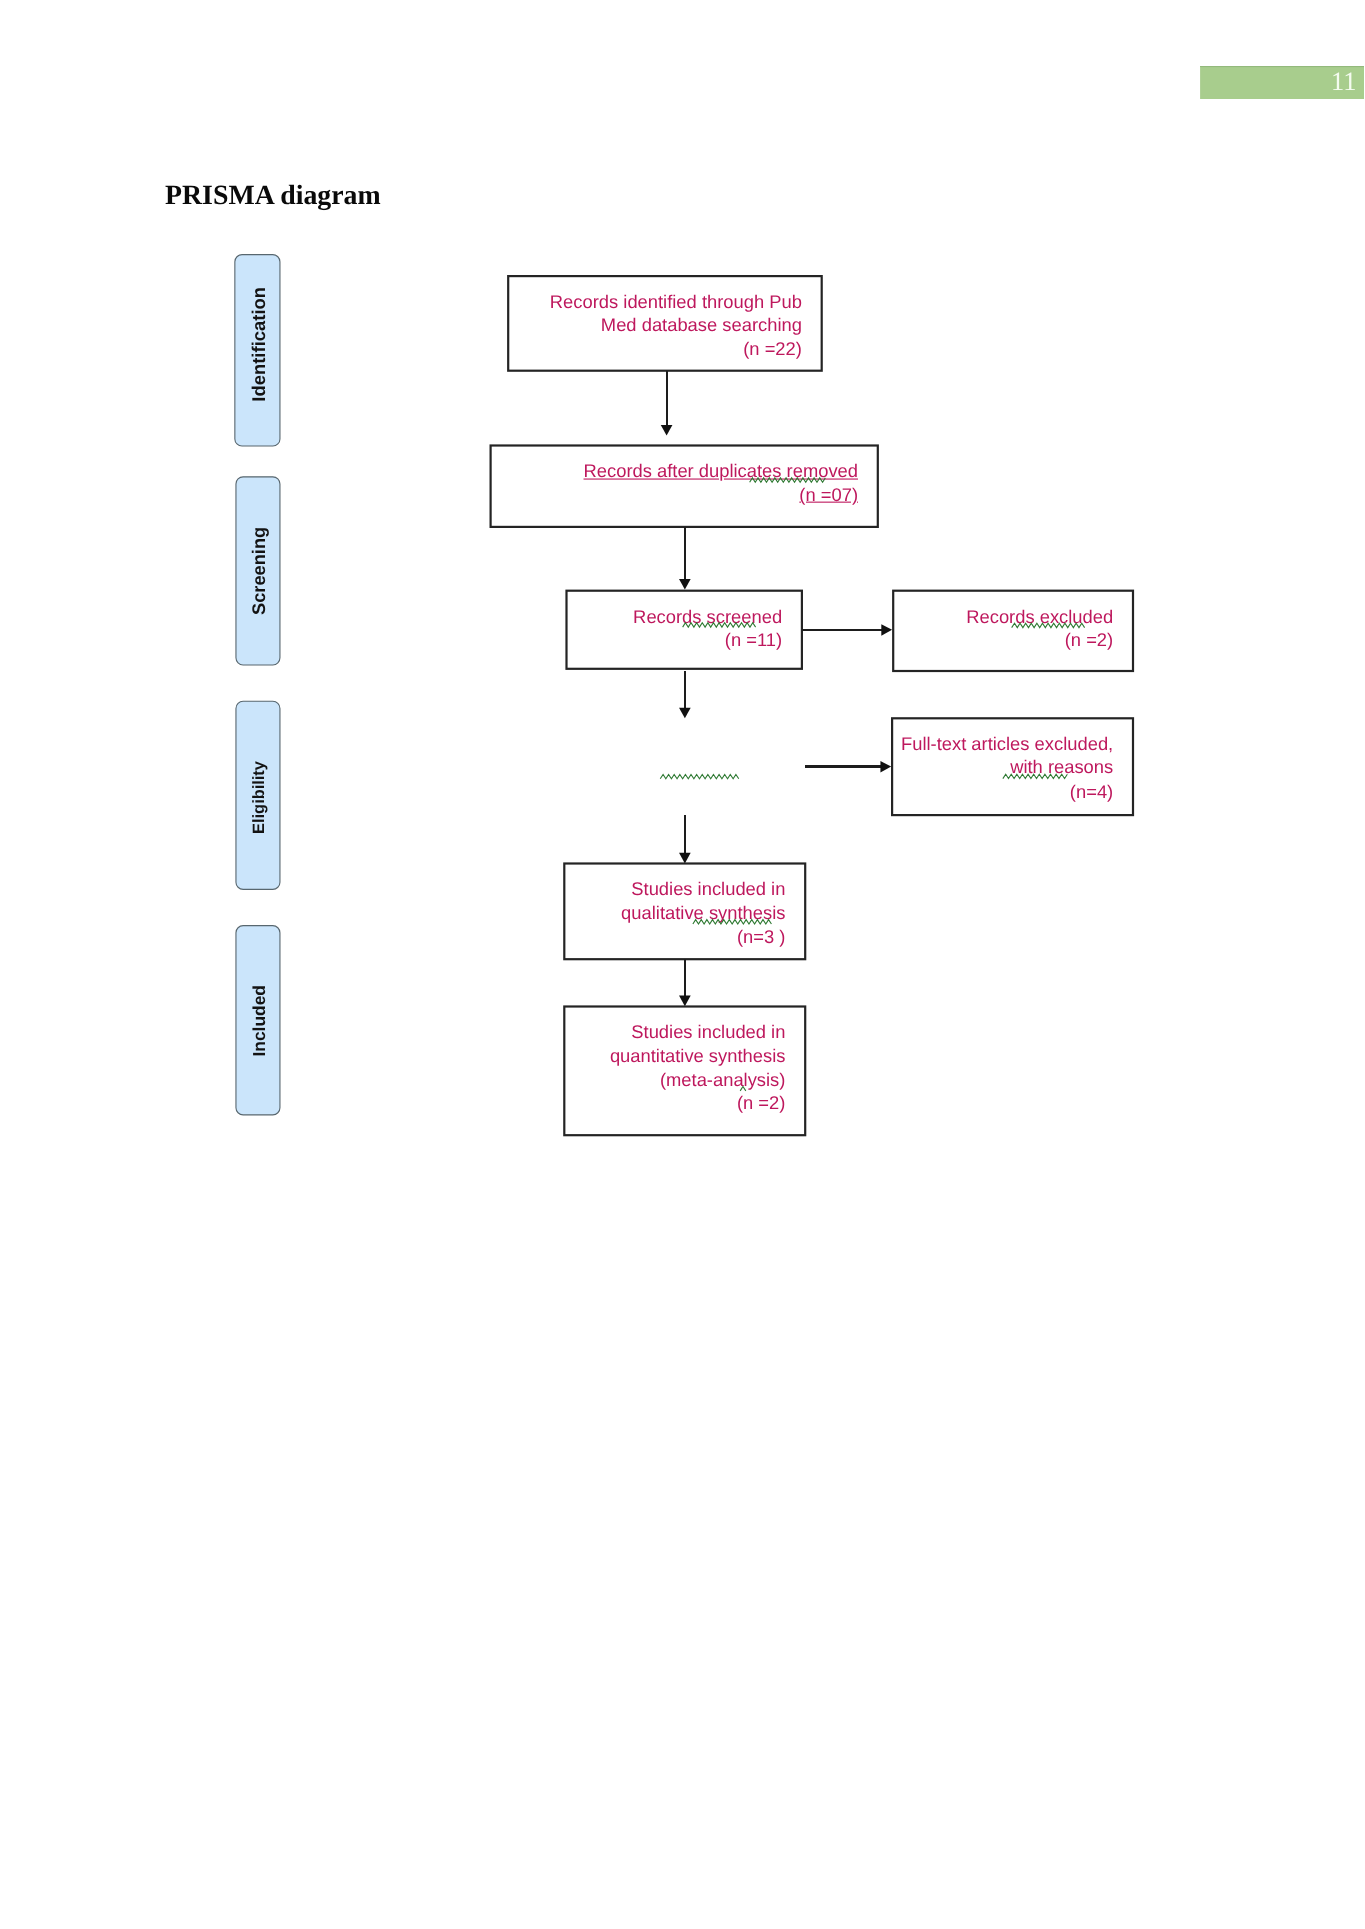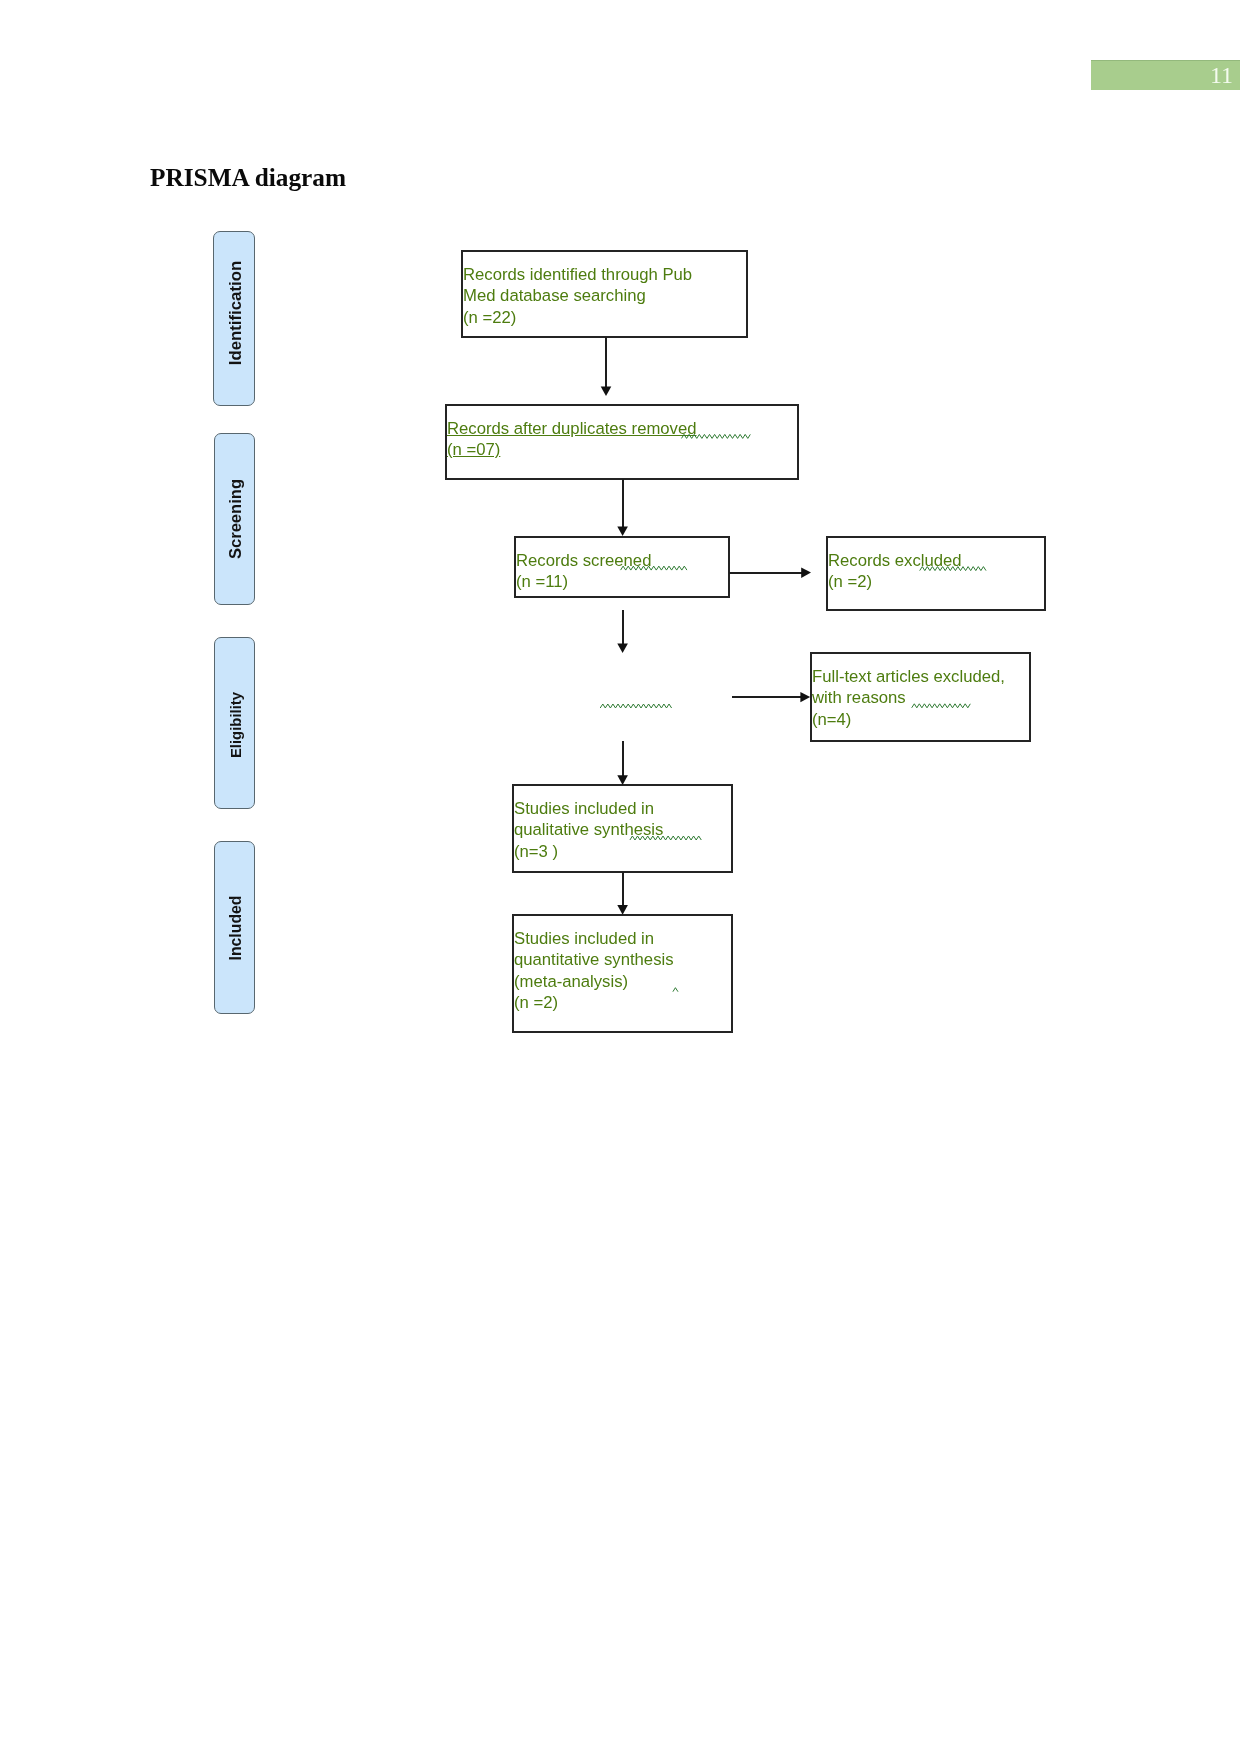--- a/index.html
+++ b/index.html
@@ -61,26 +61,26 @@
     transform:rotate(-90deg);
   }
 
   .node {
     position:absolute;
     border:2px solid #242424;
     background:#fff;
     box-sizing:border-box;
   }
   .node-text {
-    position:absolute; left:0; right:4px;
+    position:absolute; left:0; right:17px;
     -webkit-font-smoothing: antialiased;
     will-change: transform;
     font-family:"Liberation Sans", sans-serif;
-    font-size:16.7px; line-height:21.4px; color:#4d7c0f;
-    text-align:left; white-space:pre-line;
+    font-size:16.7px; line-height:21.4px; color:#be185d;
+    text-align:right; white-space:pre-line;
   }
 
   svg.ovl { position:absolute; left:0; top:0; width:1241px; height:1754px; overflow:visible; pointer-events:none; }
 </style>
 </head>
 <body>
 
 <div class="page">
 
   <div id="page-number-box"></div>
@@ -114,26 +114,26 @@
       <div class="node-text" style="top:12px;">Records identified through Pub
 Med database searching
 (n =22)</div>
     </div>
 
     <div class="node" style="left:445px; top:404px; width:354px; height:76px;">
       <div class="node-text" style="top:12px;text-decoration:underline;">Records after duplicates removed
 (n =07)</div>
     </div>
 
-    <div class="node" style="left:514px; top:536px; width:216px; height:62px;">
+    <div class="node" style="left:514px; top:536px; width:216px; height:73px;">
       <div class="node-text" style="top:12px;">Records screened
 (n =11)</div>
     </div>
 
-    <div class="node" style="left:811px; top:536px; width:220px; height:75px;margin-left:15px;">
+    <div class="node" style="left:811px; top:536px; width:220px; height:75px;">
       <div class="node-text" style="top:12px;">Records excluded
 (n =2)</div>
     </div>
 
 
     <div class="node" style="left:810px; top:652px; width:221px; height:90px;">
       <div class="node-text" style="top:12px;">Full-text articles excluded,
 with reasons
 (n=4)</div>
     </div>

